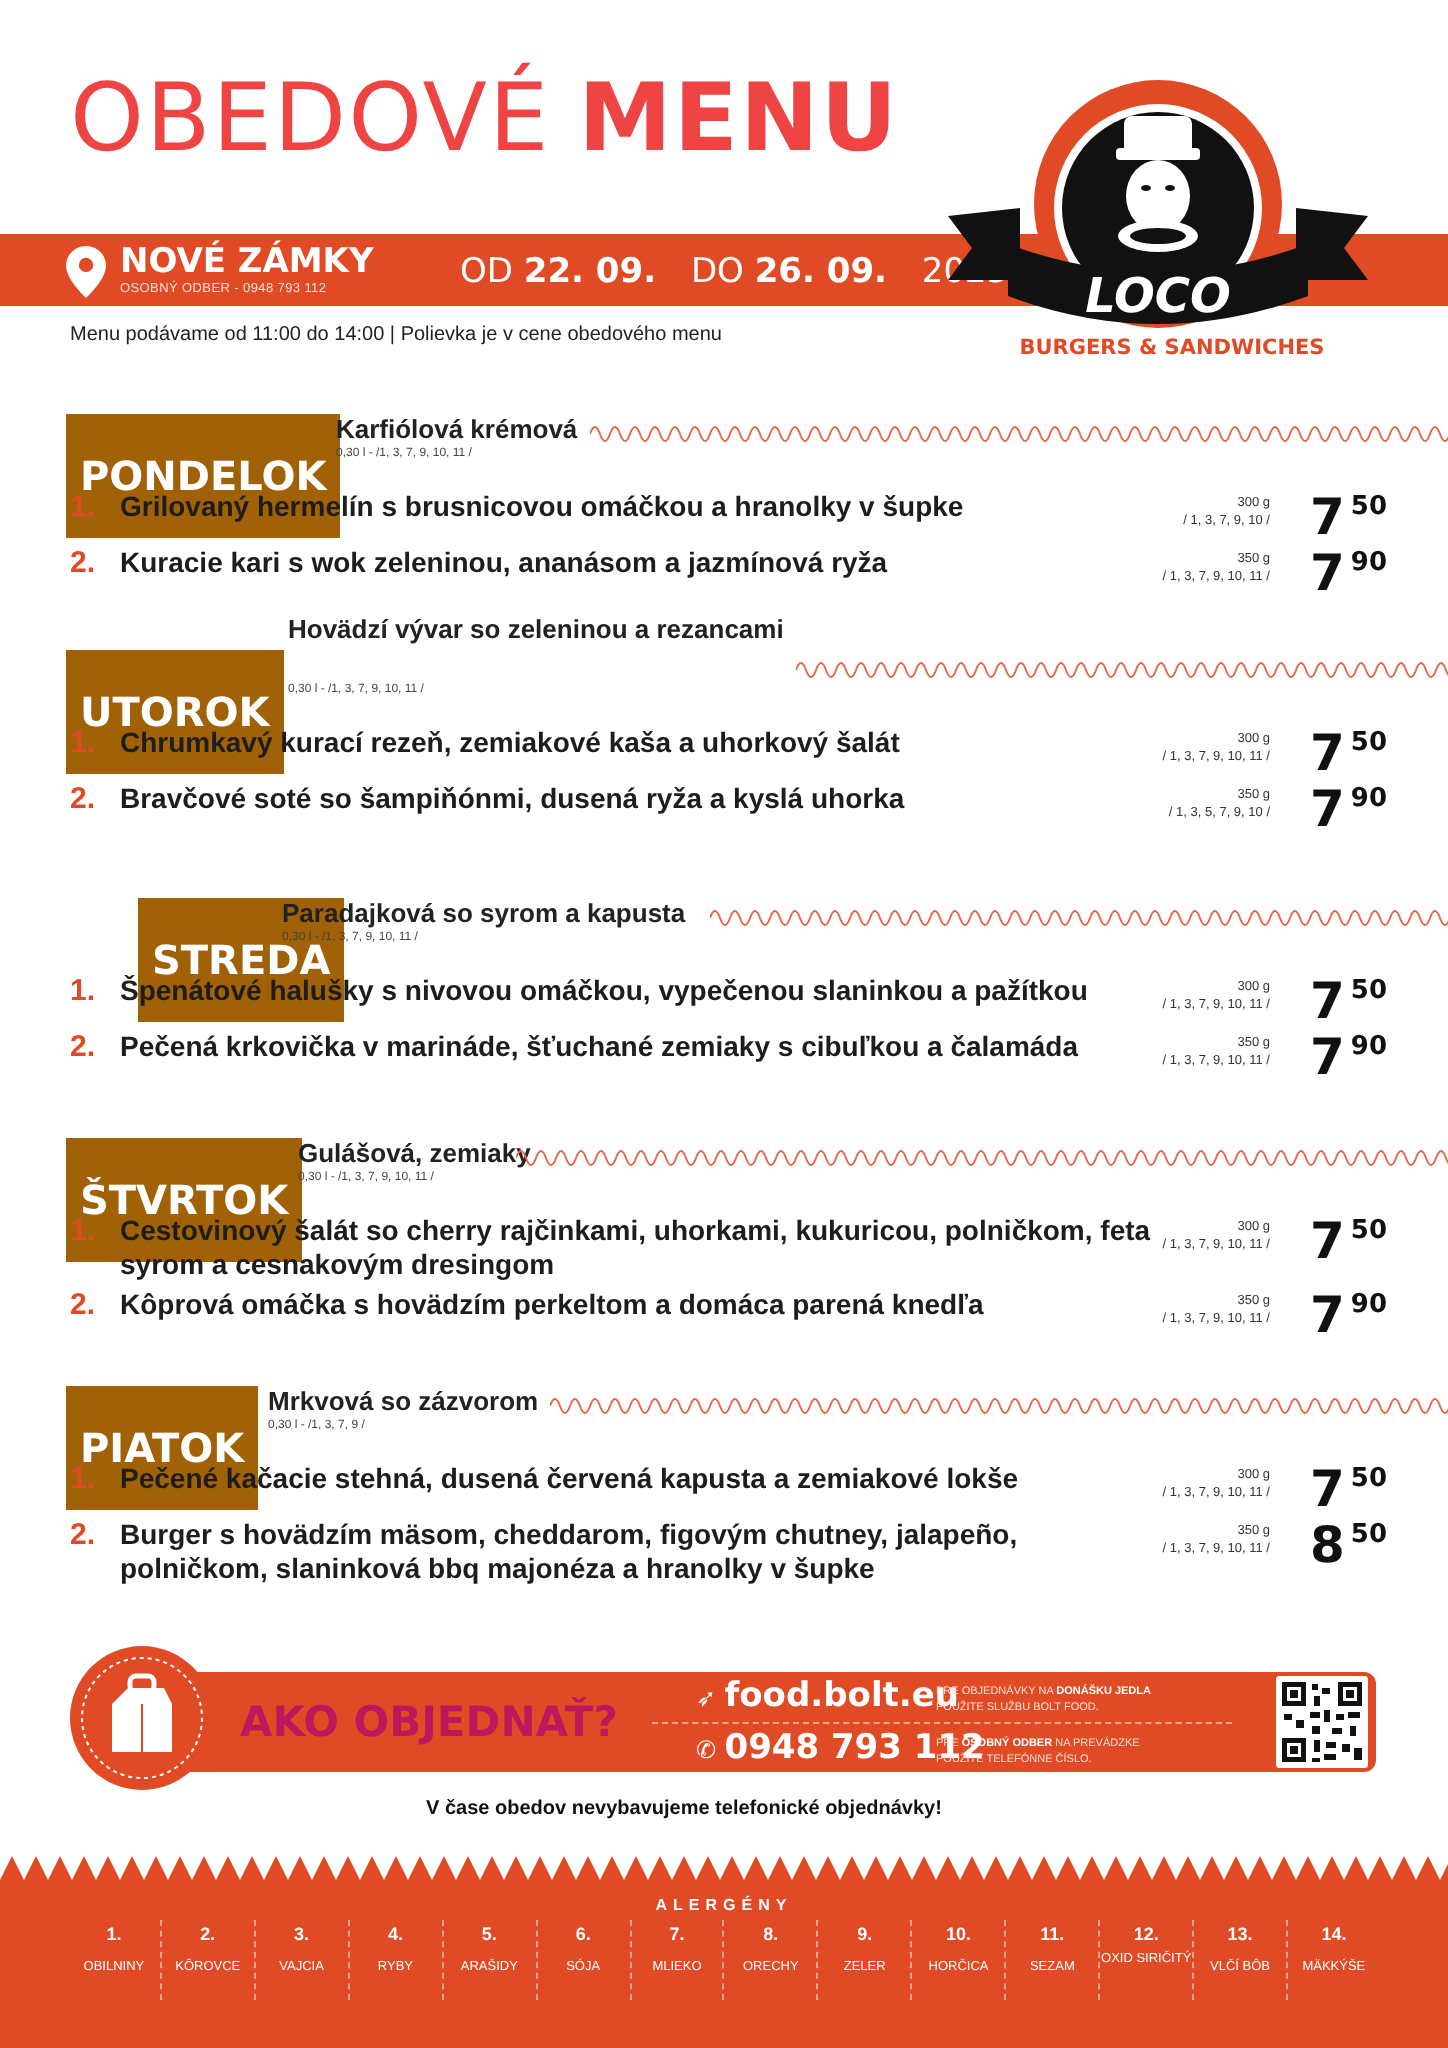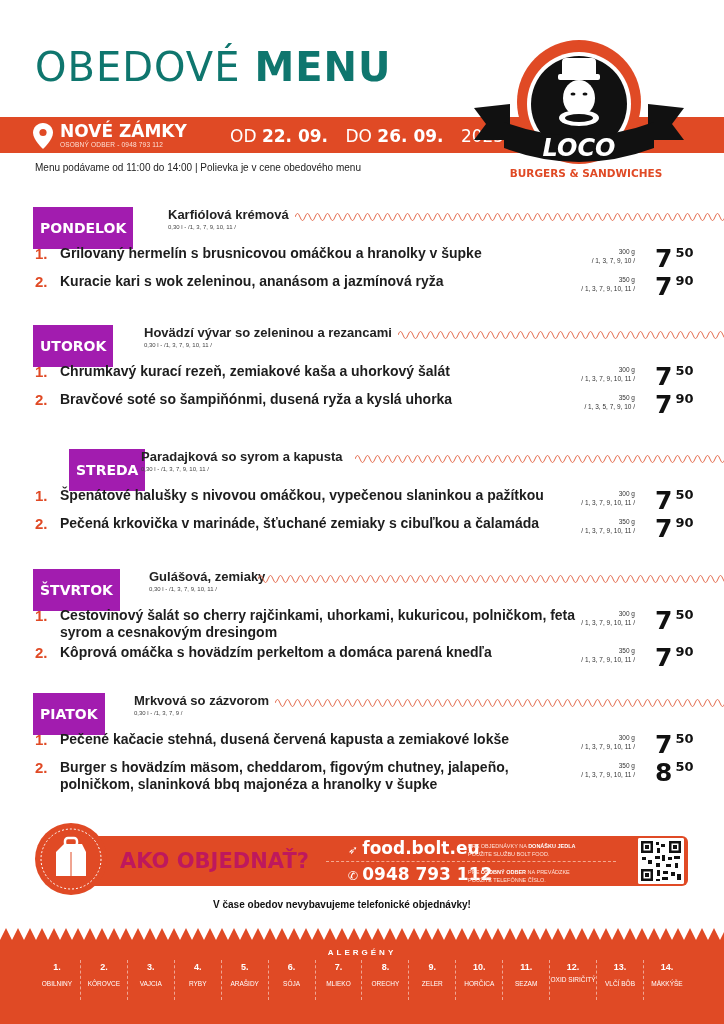--- a/index.html
+++ b/index.html
@@ -1,30 +1,30 @@
 <!DOCTYPE html>
 <html><head>
 <meta charset="utf-8">
 <style>
   html,body{margin:0;padding:0;}
   body{width:724px;height:1024px;background:#ffffff;position:relative;overflow:hidden;font-family:"Liberation Sans",sans-serif;color:#1a1a1a;}
   .abs{position:absolute;}
-  .title{left:35px;top:44px;font-size:40px;letter-spacing:1px;font-family:"DejaVu Sans",sans-serif;color:#0f766e;white-space:nowrap;}
+  .title{left:35px;top:32px;font-size:47px;letter-spacing:1px;font-family:"DejaVu Sans",sans-serif;color:#ef4444;white-space:nowrap;}
   .title .t1{font-weight:normal;}
   .title .t2{font-weight:bold;margin-left:14px;}
   .loc-bar{left:0;top:117px;width:724px;height:36px;background:#e04a25;}
   .pin{left:33px;top:123px;width:20px;height:26px;}
   .city{left:60px;top:121px;color:#fff;font-weight:bold;font-size:17px;font-family:"DejaVu Sans",sans-serif;}
   .pickup{left:60px;top:141px;color:#fde0d6;font-size:6.5px;letter-spacing:0.2px;}
   .dates{left:230px;top:126px;color:#fff;font-size:17px;font-family:"DejaVu Sans",sans-serif;white-space:nowrap;}
   .dates b{font-weight:bold;}
   .dates .gap{margin-left:12px;}
   .serve{left:35px;top:162px;font-size:10px;color:#222;white-space:nowrap;}
   .logo{left:474px;top:40px;width:210px;height:150px;}
-  .day-badge{left:33px;height:30px;background:#a21caf;color:#fff;font-weight:bold;font-size:14px;font-family:"DejaVu Sans",sans-serif;line-height:30px;padding:6px 7px;}
+  .day-badge{left:33px;height:30px;background:#a16207;color:#fff;font-weight:bold;font-size:20px;font-family:"DejaVu Sans",sans-serif;line-height:30px;padding:16px 7px;}
   .soup-name{font-size:13px;font-weight:bold;color:#222;white-space:nowrap;}
   .soup-meta{font-size:6px;color:#444;white-space:nowrap;}
   .wave{height:14px;}
   .dish-num{left:35px;font-size:15px;font-weight:bold;color:#e04a25;}
   .dish-name{left:60px;font-size:14px;font-weight:bold;color:#1d1d1d;line-height:17px;width:520px;font-family:"Liberation Sans",sans-serif;}
   .weight{width:70px;text-align:right;font-size:6.5px;color:#333;line-height:9px;}
   .price{left:655px;font-size:25px;font-weight:bold;color:#111;font-family:"DejaVu Sans",sans-serif;white-space:nowrap;}
   .price sup{font-size:13px;vertical-align:10px;margin-left:3px;}
   .order-bar{left:68px;top:836px;width:620px;height:50px;background:#e04a25;border-radius:6px;}
   .order-circle{left:34px;top:822px;width:74px;height:74px;}
@@ -111,21 +111,21 @@
       <div class="abs dish-num" style="top:273px;">2.</div>
       <div class="abs dish-name" style="top:273px;">Kuracie kari s wok zeleninou, ananásom a jazmínová ryža</div>
       <div class="abs weight" style="left:565px;top:275px;">
         <div>350 g</div>
         <div>/ 1, 3, 7, 9, 10, 11 /</div>
       </div>
       <div class="abs price" style="top:272px;"><span>7</span><sup>90</sup></div>
     </div>
     <div>
       <div class="abs day-badge" style="top:325px;">UTOROK</div>
-      <div class="abs soup-name" style="left:144px;top:325px;">Hovädzí vývar so zeleninou a rezancami</div>
+      <div class="abs soup-name" style="left:144px;top:307px;">Hovädzí vývar so zeleninou a rezancami</div>
       <div class="abs soup-meta" style="left:144px;top:342px;">0,30 l - /1, 3, 7, 9, 10, 11 /</div>
       <svg class="abs wave" style="left:398px;top:328px;width:326px;" viewBox="0 0 326 14">
         <path d="M0 7 Q2.5 0 5 7 T10 7 Q12.5 0 15 7 T20 7 Q22.5 0 25 7 T30 7 Q32.5 0 35 7 T40 7 Q42.5 0 45 7 T50 7 Q52.5 0 55 7 T60 7 Q62.5 0 65 7 T70 7 Q72.5 0 75 7 T80 7 Q82.5 0 85 7 T90 7 Q92.5 0 95 7 T100 7 Q102.5 0 105 7 T110 7 Q112.5 0 115 7 T120 7 Q122.5 0 125 7 T130 7 Q132.5 0 135 7 T140 7 Q142.5 0 145 7 T150 7 Q152.5 0 155 7 T160 7 Q162.5 0 165 7 T170 7 Q172.5 0 175 7 T180 7 Q182.5 0 185 7 T190 7 Q192.5 0 195 7 T200 7 Q202.5 0 205 7 T210 7 Q212.5 0 215 7 T220 7 Q222.5 0 225 7 T230 7 Q232.5 0 235 7 T240 7 Q242.5 0 245 7 T250 7 Q252.5 0 255 7 T260 7 Q262.5 0 265 7 T270 7 Q272.5 0 275 7 T280 7 Q282.5 0 285 7 T290 7 Q292.5 0 295 7 T300 7 Q302.5 0 305 7 T310 7 Q312.5 0 315 7 T320 7 Q322.5 0 325 7 T330 7" fill="none" stroke="#e46a4c" stroke-width="1"></path>
       </svg>
       <div class="abs dish-num" style="top:363px;">1.</div>
       <div class="abs dish-name" style="top:363px;">Chrumkavý kurací rezeň, zemiakové kaša a uhorkový šalát</div>
       <div class="abs weight" style="left:565px;top:365px;">
         <div>300 g</div>
         <div>/ 1, 3, 7, 9, 10, 11 /</div>
       </div>

